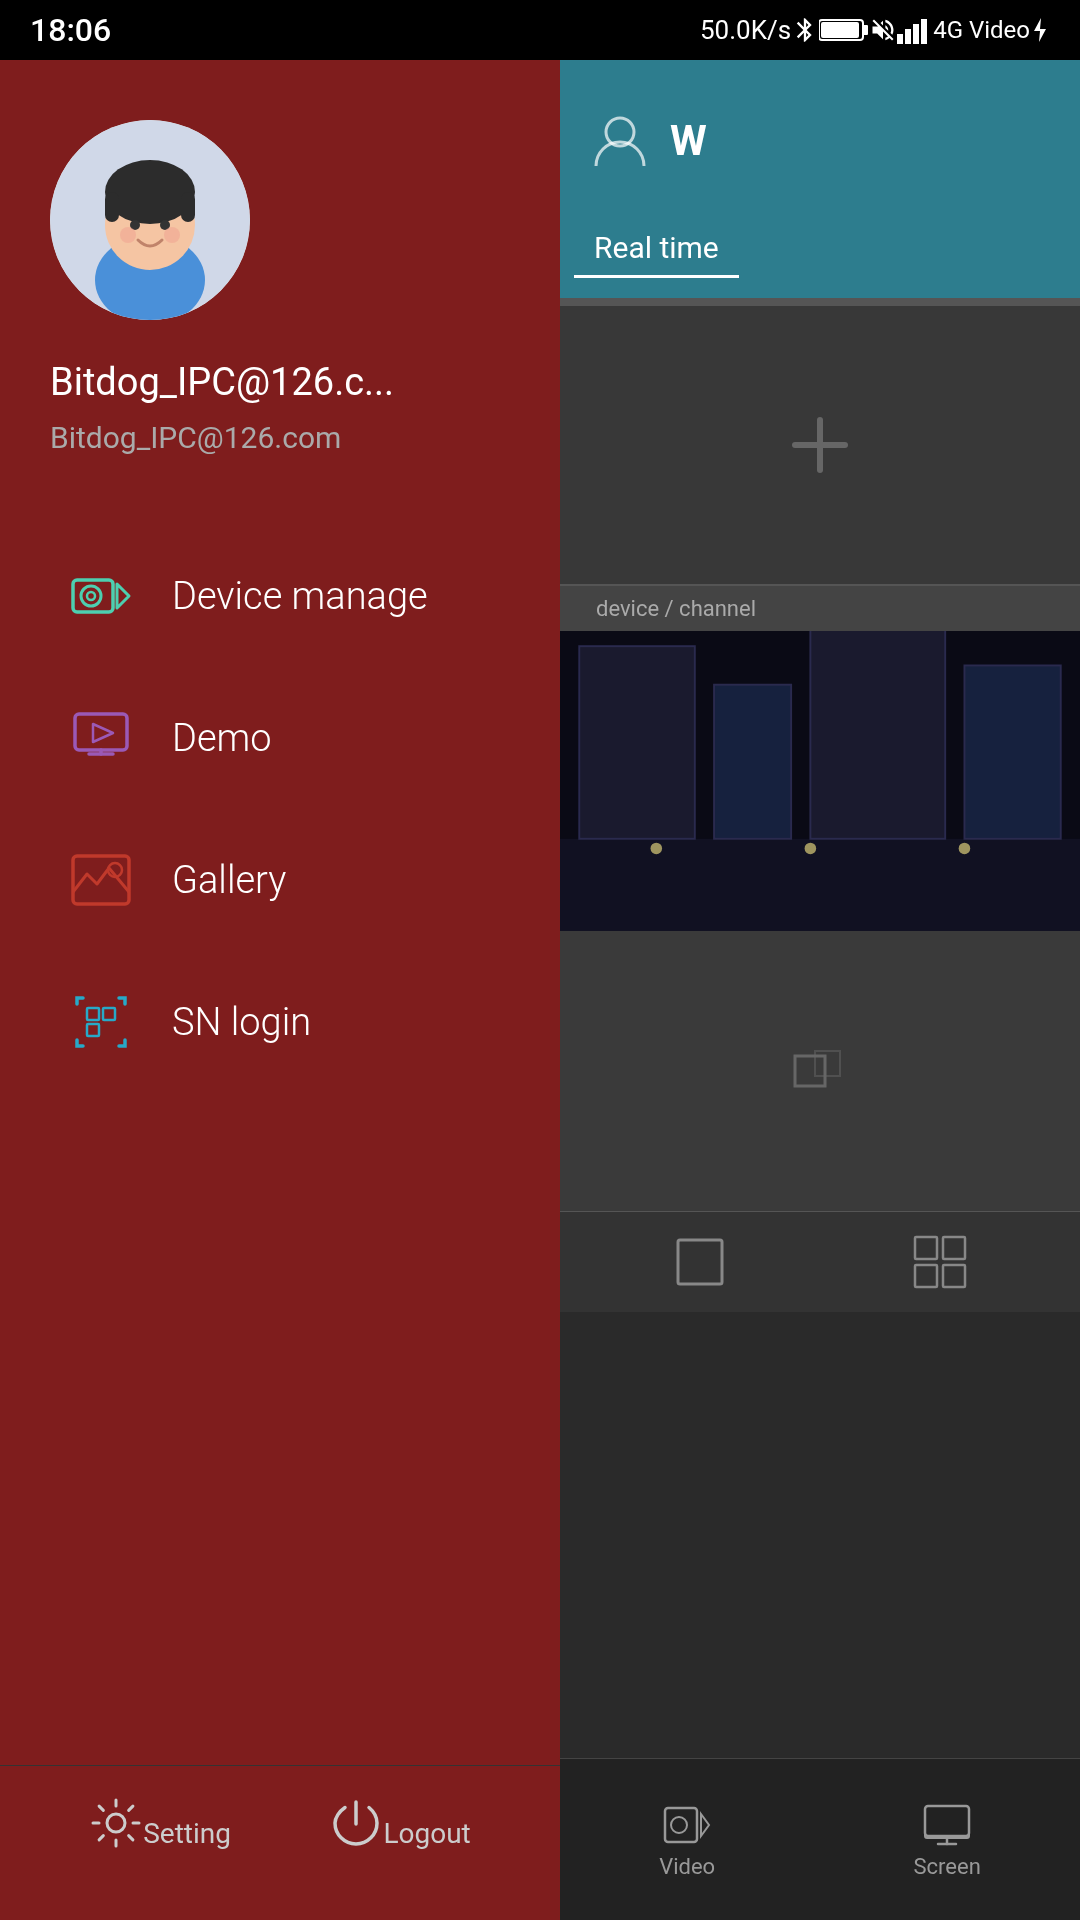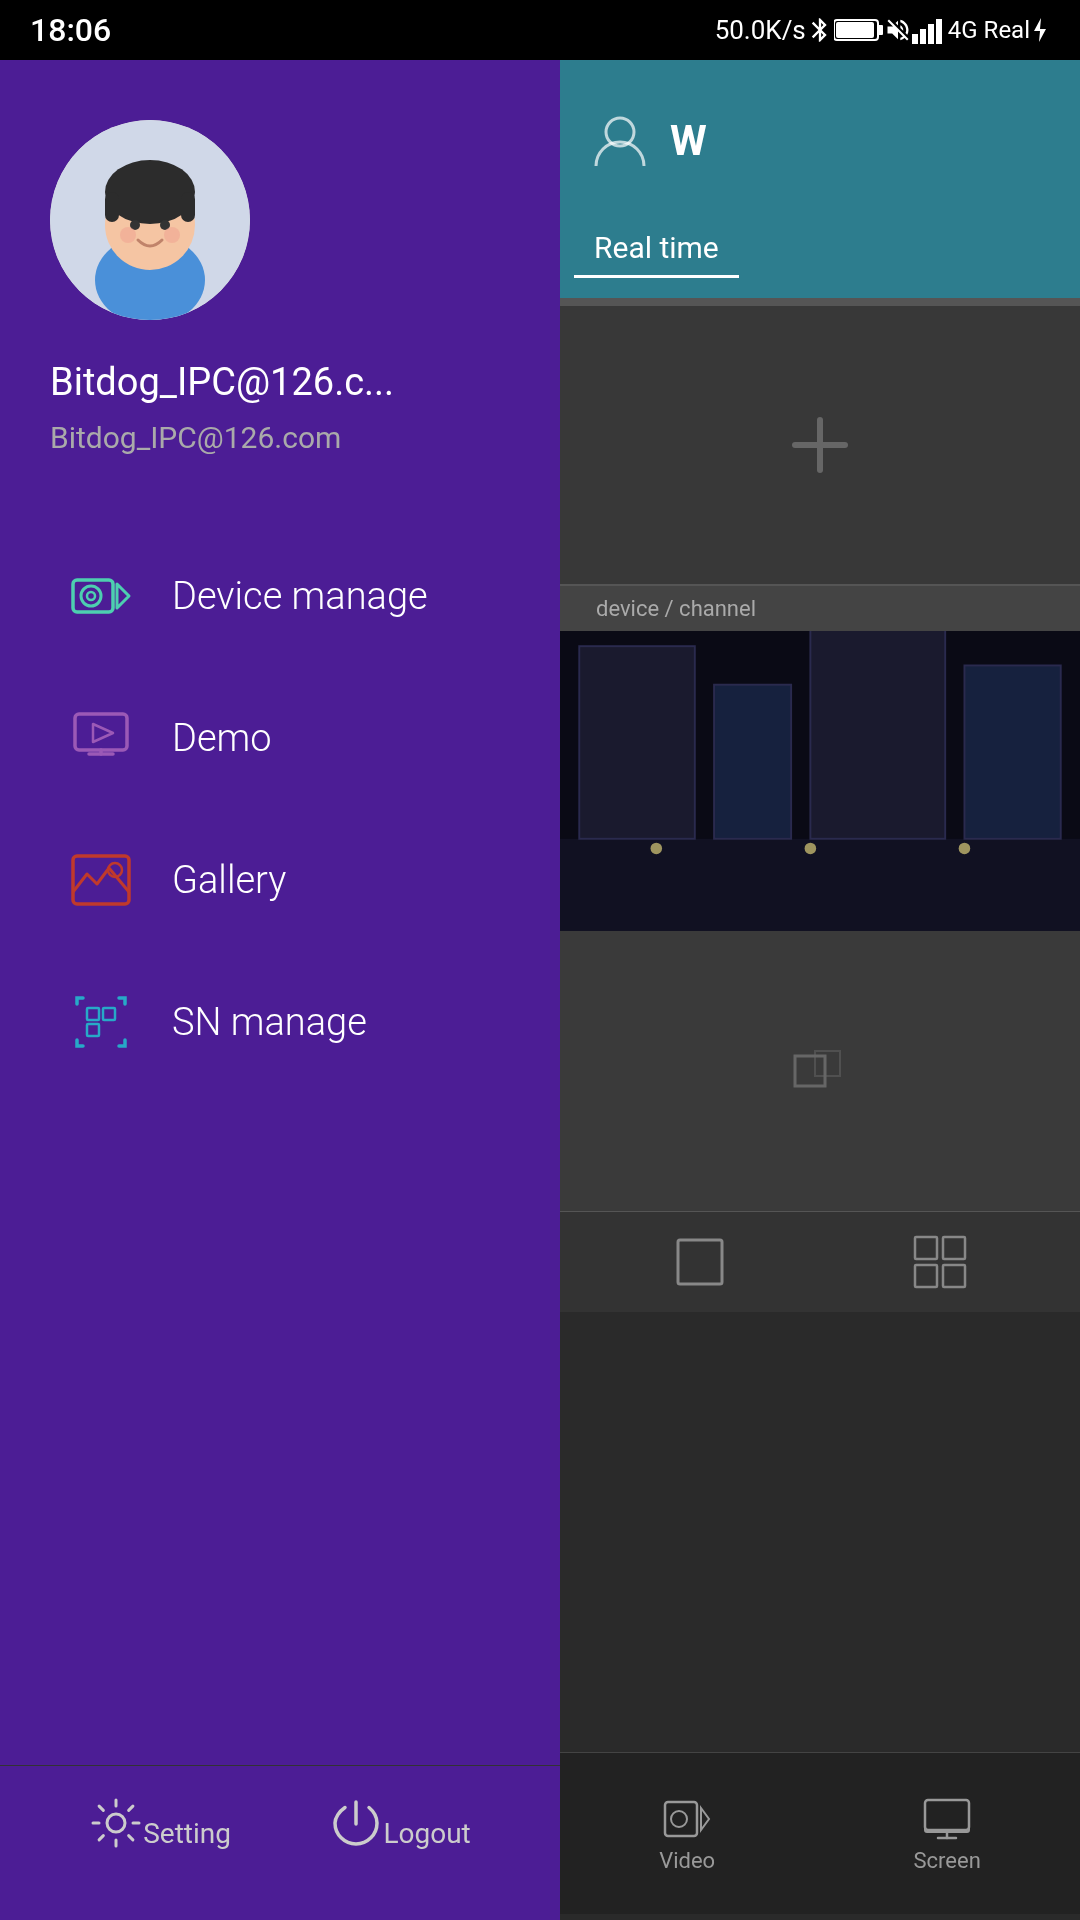--- a/index.html
+++ b/index.html
@@ -45,21 +45,21 @@
       display: flex;
       width: 100%;
       height: calc(100% - 60px);
       position: relative;
     }
 
     
     .sidebar {
       width: 560px;
       height: 100%;
-      background: #4c1d95;
+      background: #7f1d1d;
       display: flex;
       flex-direction: column;
       position: relative;
       z-index: 5;
     }
 
     
     .avatar-section {
       padding: 60px 50px 40px;
       display: flex;
@@ -223,21 +223,21 @@
       background: #3a3a3a;
       height: 280px;
       display: flex;
       align-items: center;
       justify-content: center;
     }
 
     
     .bg-nav {
       position: absolute;
-      bottom: 6px;
+      bottom: 0;
       left: 0;
       right: 0;
       height: 162px;
       background: #222;
       display: flex;
       justify-content: space-around;
       align-items: center;
       border-top: 1px solid #444;
     }
 
@@ -278,21 +278,21 @@
     <svg width="28" height="28" viewBox="0 0 24 24" fill="white">
         <path d="M16.5 12c0-1.77-1.02-3.29-2.5-4.03v2.21l2.45 2.45c.03-.2.05-.41.05-.63zm2.5 0c0 .94-.2 1.82-.54 2.64l1.51 1.51C20.63 14.91 21 13.5 21 12c0-4.28-2.99-7.86-7-8.77v2.06c2.89.86 5 3.54 5 6.71zM4.27 3L3 4.27 7.73 9H3v6h4l5 5v-6.73l4.25 4.25c-.67.52-1.42.93-2.25 1.18v2.06c1.38-.31 2.63-.95 3.69-1.81L19.73 21 21 19.73l-9-9L4.27 3zM12 4L9.91 6.09 12 8.18V4z"></path>
       </svg>
 
     <svg width="36" height="28" viewBox="0 0 36 28" fill="white">
       <rect x="0" y="18" width="6" height="10"></rect>
       <rect x="8" y="13" width="6" height="15"></rect>
       <rect x="16" y="8" width="6" height="20"></rect>
       <rect x="24" y="3" width="6" height="25"></rect>
     </svg>
-    <span style="font-size:24px;">4G Real</span>
+    <span style="font-size:24px;">4G Video</span>
 
     <svg width="20" height="28" viewBox="0 0 20 28" fill="white">
         <polygon points="11,2 4,15 10,15 9,26 16,13 10,13"></polygon>
       </svg>
   </div>
 </div>
 
 <div class="main-container">
 
   <div class="sidebar">
@@ -381,21 +381,21 @@
             <path d="M14,8 L8,8 L8,14" stroke="#27a9c8" stroke-width="3.5" fill="none" stroke-linecap="round"></path>
             <path d="M50,8 L56,8 L56,14" stroke="#27a9c8" stroke-width="3.5" fill="none" stroke-linecap="round"></path>
             <path d="M8,50 L8,56 L14,56" stroke="#27a9c8" stroke-width="3.5" fill="none" stroke-linecap="round"></path>
             <path d="M56,50 L56,56 L50,56" stroke="#27a9c8" stroke-width="3.5" fill="none" stroke-linecap="round"></path>
 
             <rect x="18" y="18" width="12" height="12" stroke="#27a9c8" stroke-width="2.5" fill="none" rx="1"></rect>
             <rect x="34" y="18" width="12" height="12" stroke="#27a9c8" stroke-width="2.5" fill="none" rx="1"></rect>
             <rect x="18" y="34" width="12" height="12" stroke="#27a9c8" stroke-width="2.5" fill="none" rx="1"></rect>
           </svg>
         </div>
-        <span class="menu-label">SN manage</span>
+        <span class="menu-label">SN login</span>
       </div>
 
     </div>
 
     <div class="bottom-bar">
 
       <div class="bottom-btn">
         <div class="bottom-btn-icon">
           <svg width="54" height="54" viewBox="0 0 54 54" fill="none" xmlns="http://www.w3.org/2000/svg">
             <circle cx="27" cy="27" r="9" stroke="#ccc" stroke-width="3" fill="none"></circle>

